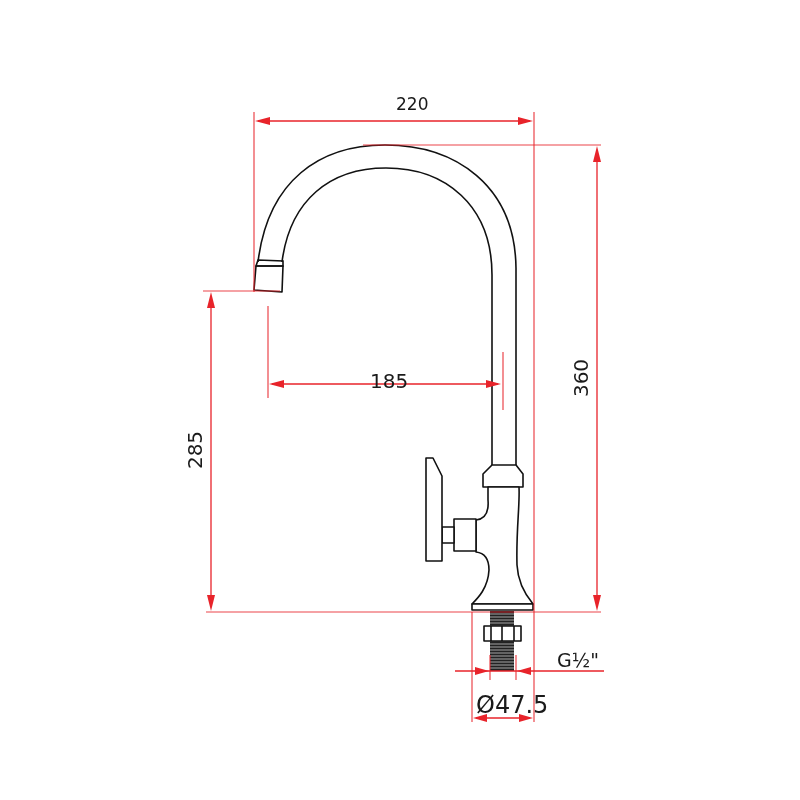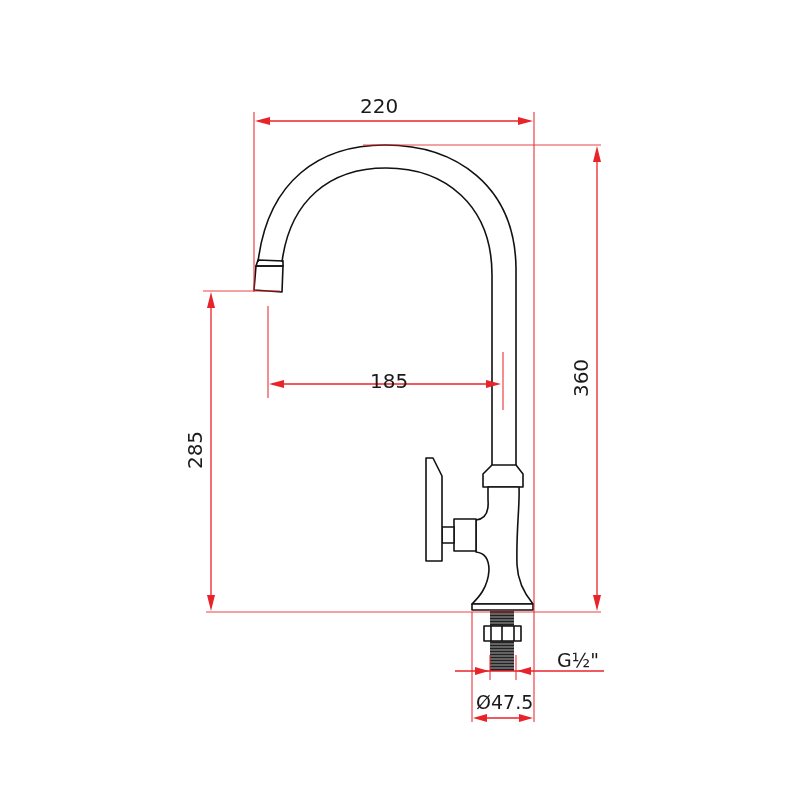--- a/index.html
+++ b/index.html
@@ -110,23 +110,23 @@
 
   <g>
     <line class="ext" x1="472" y1="612" x2="472" y2="722"></line>
     <line class="ext" x1="534" y1="612" x2="534" y2="722"></line>
     <line class="dim" x1="476" y1="718" x2="530" y2="718"></line>
     <polygon class="arrow" points="473,718 487,714 487,722"></polygon>
     <polygon class="arrow" points="533,718 519,714 519,722"></polygon>
   </g>
 </svg>
 
-<div class="label" style="left:360px; top:96px; font-size:20px;">220</div>
+<div class="label" style="left:396px; top:96px; font-size:17px;">220</div>
 
 <div class="label" style="left:370px; top:364px; font-size:20px;margin-top:7px;">185</div>
 
 <div class="label rot" style="left:561px; top:368px; width:40px; text-align:center; font-size:20px;">360</div>
 
 <div class="label rot" style="left:175px; top:440px; width:40px; text-align:center; font-size:20px;">285</div>
 
 <div class="label" style="left:557px; top:651px; font-size:19px;">G½"</div>
 
-<div class="label" style="left:476px; top:693px; font-size:19px;">Ø47.5</div>
+<div class="label" style="left:476px; top:693px; font-size:24px;">Ø47.5</div>
 
 </body></html>

